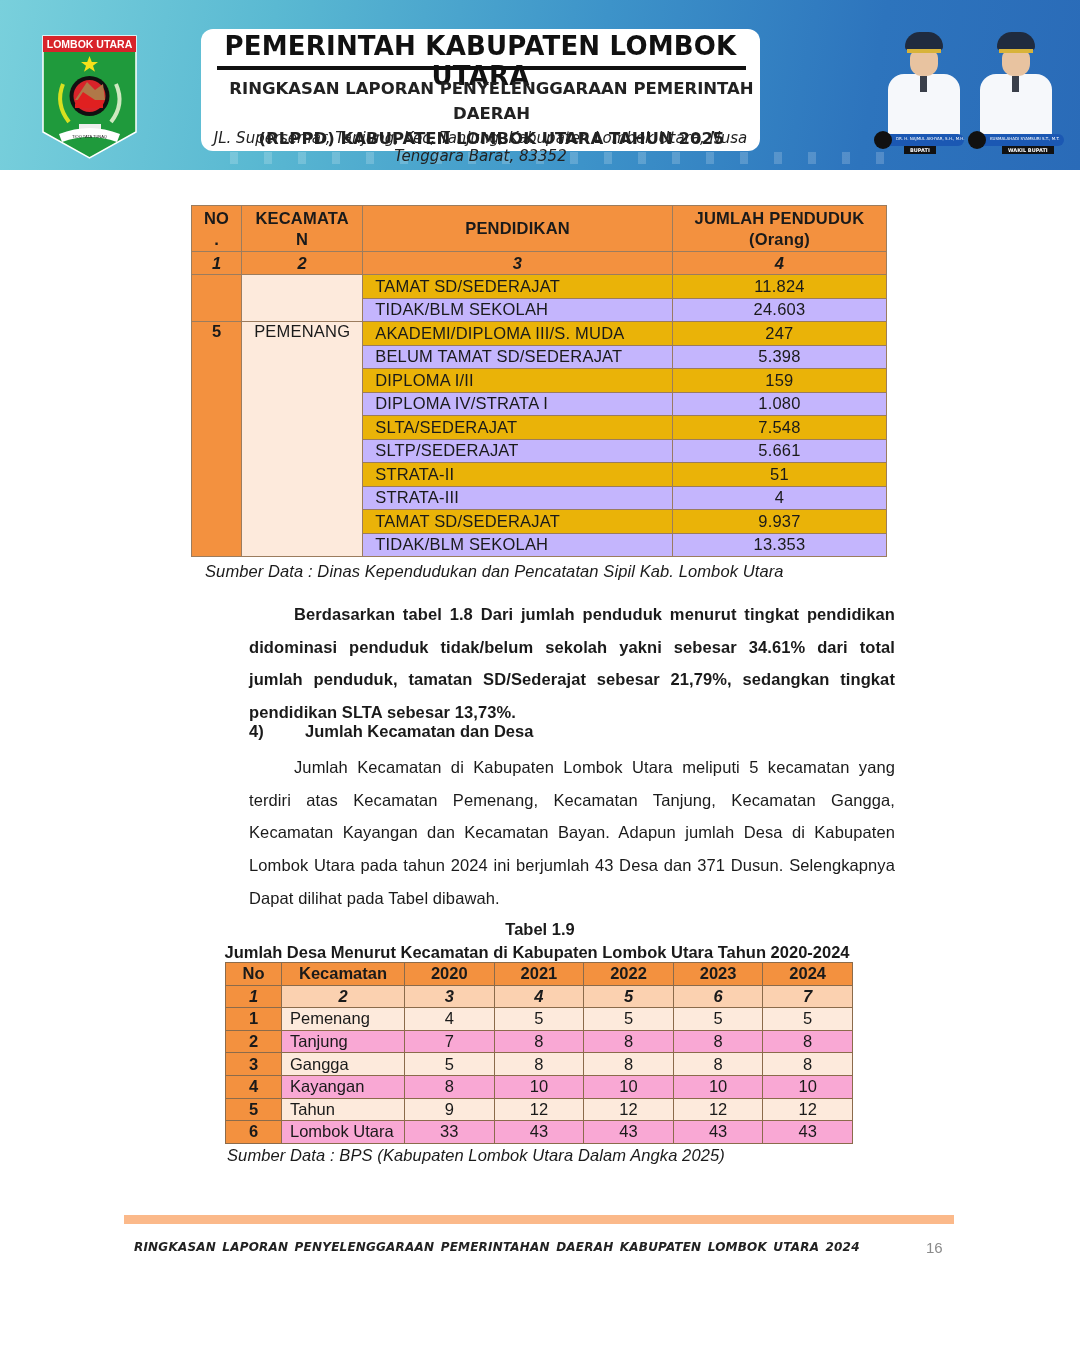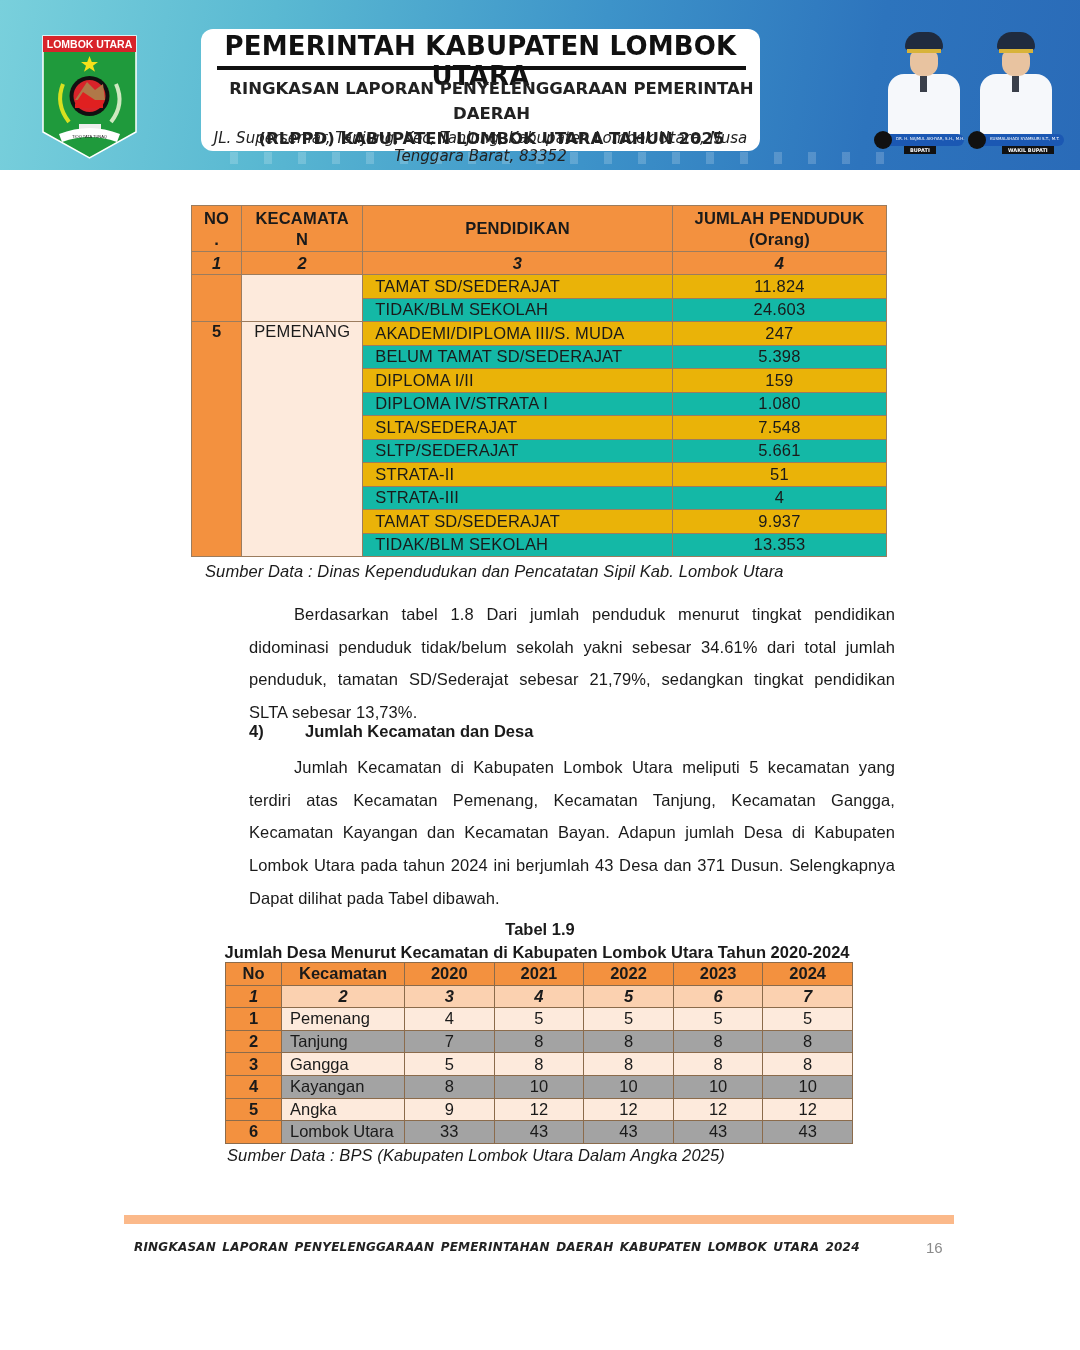--- a/index.html
+++ b/index.html
@@ -61,21 +61,21 @@
     .t18 .hrow th { height: 46px; }
     .t18 .nrow th { font-style: italic; height: 23px; }
     .t18 .c-no { width: 46px; }
     .t18 .c-kec { width: 117px; }
     .t18 .c-pend { width: 315px; }
     .t18 .c-jml { width: 218px; }
     .t18 td.no { background: #f3913f; text-align: center; font-weight: bold; vertical-align: top; }
     .t18 td.kec { background: #fdeadc; vertical-align: top; text-align: left; }
     .t18 td.val { text-align: center; }
     .t18 tr.odd td.pend, .t18 tr.odd td.val { background: #eab308; }
-    .t18 tr.even td.pend, .t18 tr.even td.val { background: #14b8a6; }
+    .t18 tr.even td.pend, .t18 tr.even td.val { background: #c4b5fd; }
 
     .src { position: absolute; font-style: italic; font-size: 16.5px; color: #1a1a1a; letter-spacing: 0.1px; }
 
     .para { position: absolute; left: 249px; width: 646px; font-size: 16.5px; line-height: 32.7px; color: #1a1a1a; text-align: justify; letter-spacing: 0.1px; }
     .para .indent { display: inline-block; width: 45px; }
 
     .sub-head { position: absolute; left: 249px; top: 722px; font-size: 16.5px; font-weight: bold; color: #1a1a1a; }
     .sub-head .num { display: inline-block; width: 56px; }
 
     .tcap { position: absolute; left: 0; width: 1080px; text-align: center; font-weight: bold; font-size: 16.5px; color: #1a1a1a; }
@@ -85,21 +85,21 @@
       border: 1px solid #8b6b4b; font-size: 16.5px; height: 22.6px; padding: 0 8px; color: #1a1a1a;
       font-family: "Liberation Sans", sans-serif; text-align: center; font-weight: normal;
     }
     .t19 th { background: #f3913f; font-weight: bold; }
     .t19 .nrow td { font-weight: bold; font-style: italic; }
     .t19 .nrow td.no { background: #f3913f; }
     .t19 .nrow td.o { background: #fbd1b0; }
     .t19 td.no { background: #f3913f; font-weight: bold; }
     .t19 td.kec { text-align: left; }
     .t19 tr.odd td.v { background: #fdeadc; }
-    .t19 tr.even td.v { background: #a3a3a3; margin-left: 39px; }
+    .t19 tr.even td.v { background: #f9a8d4; margin-left: 39px; }
     .t19 .c-no { width: 56px; }
     .t19 .c-kec { width: 123px; }
 
     
     .footer-bar { position: absolute; left: 124px; top: 1215px; width: 830px; height: 9px; background: #fbb98a; }
     .footer-text { position: absolute; left: 134px; top: 1240px; font-family: "DejaVu Sans", sans-serif; font-weight: bold; font-style: italic; font-size: 12px; color: #222; letter-spacing: 0.2px; word-spacing: 2px; }
     .page-num { position: absolute; left: 926px; top: 1239px; font-size: 15px; color: #8a8a8a; }
   </style>
 </head>
 <body>
@@ -238,21 +238,21 @@
   </tr>
   <tr class="even">
     <td class="pend">TIDAK/BLM SEKOLAH</td>
     <td class="val">13.353</td>
   </tr>
 </tbody>
   </table>
 
 <div class="src" style="left:205px; top:562px;">Sumber Data : Dinas Kependudukan dan Pencatatan Sipil Kab. Lombok Utara</div>
 
-<div class="para" style="top:598px;">
+<div class="para" style="top:598px;font-weight:bold;">
   <span class="indent"></span><span>Berdasarkan tabel 1.8 Dari jumlah penduduk menurut tingkat pendidikan didominasi penduduk  tidak/belum sekolah yakni sebesar 34.61% dari total jumlah penduduk, tamatan SD/Sederajat sebesar 21,79%, sedangkan tingkat pendidikan SLTA sebesar 13,73%.</span>
 </div>
 
 <div class="sub-head">
   <span class="num">4)</span><span>Jumlah Kecamatan dan Desa</span>
 </div>
 
 <div class="para" style="top:751px;">
   <span class="indent"></span><span>Jumlah Kecamatan di Kabupaten Lombok Utara meliputi 5 kecamatan yang terdiri atas Kecamatan Pemenang, Kecamatan Tanjung, Kecamatan Gangga, Kecamatan Kayangan dan Kecamatan Bayan. Adapun jumlah Desa di Kabupaten Lombok Utara pada tahun 2024 ini berjumlah 43 Desa dan 371 Dusun. Selengkapnya Dapat dilihat pada Tabel dibawah.</span>
 </div>
@@ -320,21 +320,21 @@
     <td class="no">4</td>
     <td class="v kec">Kayangan</td>
     <td class="v">8</td>
     <td class="v">10</td>
     <td class="v">10</td>
     <td class="v">10</td>
     <td class="v">10</td>
   </tr>
   <tr class="odd">
     <td class="no">5</td>
-    <td class="v kec">Angka</td>
+    <td class="v kec">Tahun</td>
     <td class="v">9</td>
     <td class="v">12</td>
     <td class="v">12</td>
     <td class="v">12</td>
     <td class="v">12</td>
   </tr>
   <tr class="even">
     <td class="no">6</td>
     <td class="v kec">Lombok Utara</td>
     <td class="v">33</td>

